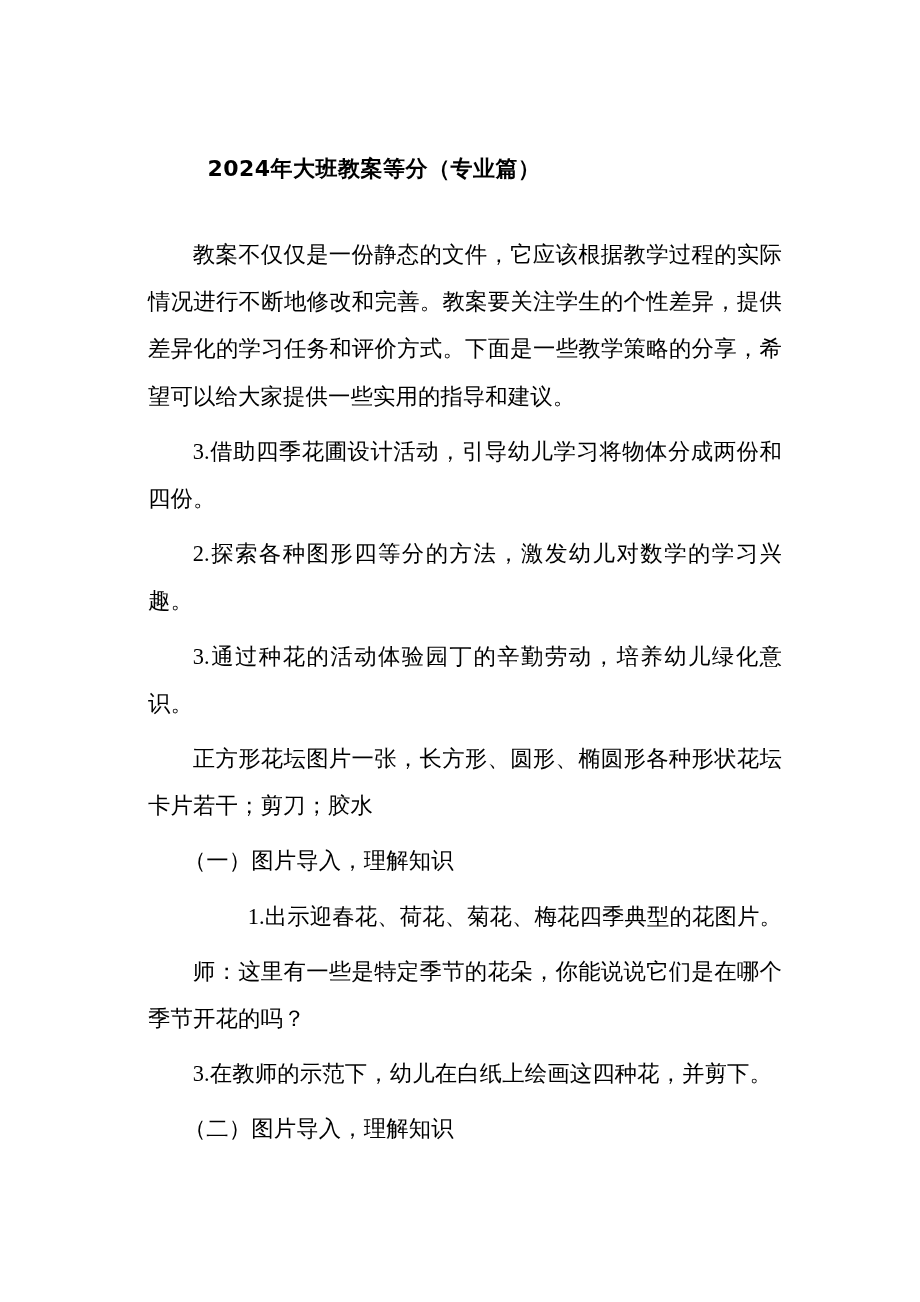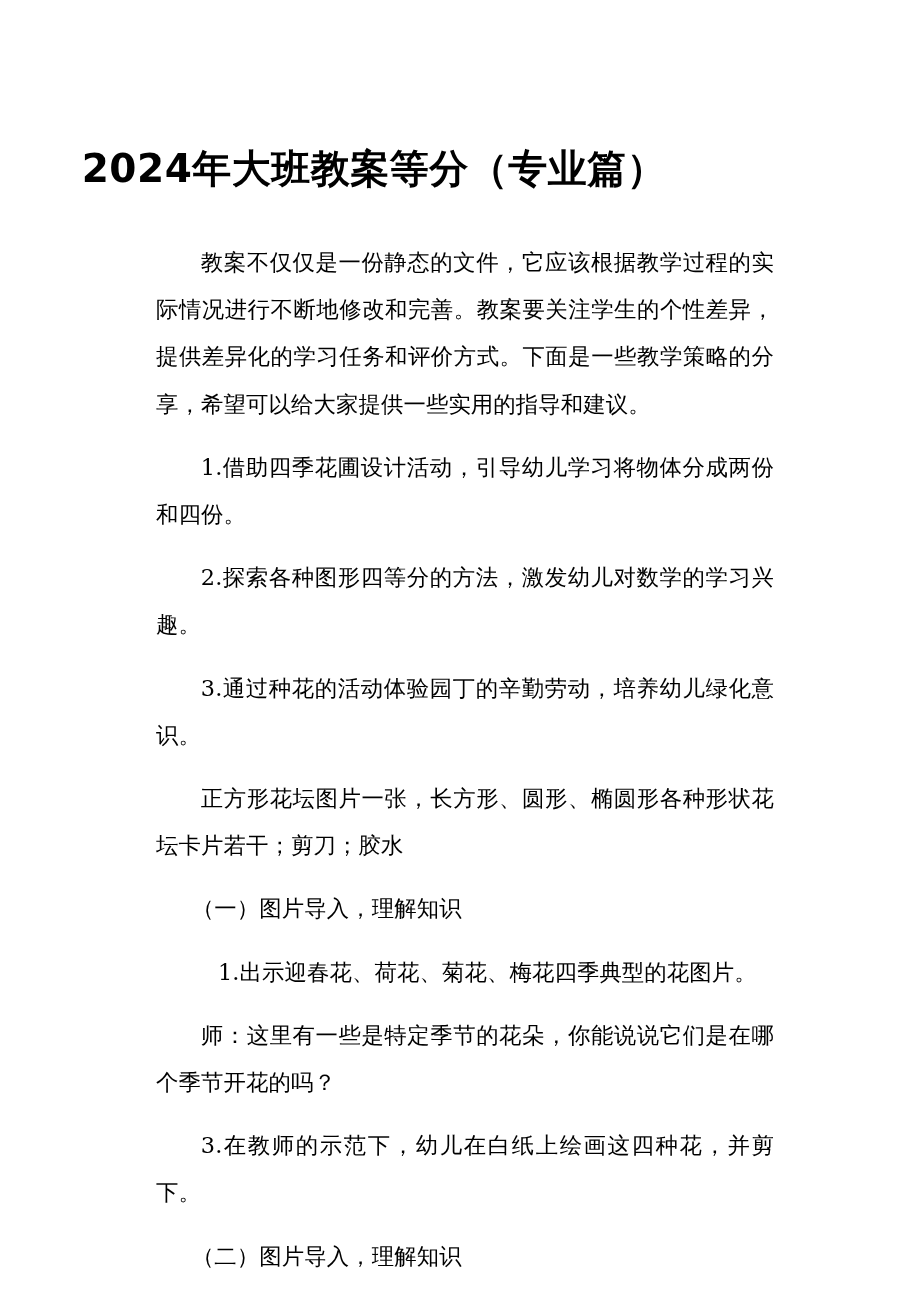--- a/index.html
+++ b/index.html
@@ -23,62 +23,63 @@
       background: #ffffff;
     }
     .title {
       position: absolute;
       left: 0;
       top: 145px;
       width: 748px;
       text-align: center;
       font-family: "DejaVu Sans", "Liberation Sans", sans-serif;
       font-weight: bold;
-      font-size: 39px;
+      font-size: 22px;
       line-height: 48px;
       letter-spacing: 0.5px;
     }
     .body-text {
       position: absolute;
       left: 140px;
       top: 223px;
       width: 650px;
       font-family: "DejaVu Serif", "Liberation Serif", serif;
       font-size: 22.4px;
       line-height: 47.2px;
       letter-spacing: 0.1px;
     }
     .para {
-      margin: 16px;
+      margin: 8px;
       padding: 0;
       text-align: justify;
+      font-family: Liberation Serif, serif;
     }
     .indent {
       text-indent: 2em;
     }
     .indent-sub {
       text-indent: 1.6em;
     }
     .no-indent {
       text-indent: 0;
     }
     .para.tight-last {
-      text-align: center;
+      text-align: right;
       white-space: nowrap;
     }
   </style>
 </head>
 <body>
 
 <div class="page">
   <div class="title">2024年大班教案等分（专业篇）</div>
 
   <div class="body-text">
     <p class="para indent">教案不仅仅是一份静态的文件，它应该根据教学过程的实际情况进行不断地修改和完善。教案要关注学生的个性差异，提供差异化的学习任务和评价方式。下面是一些教学策略的分享，希望可以给大家提供一些实用的指导和建议。</p>
-    <p class="para indent">1.借助四季花圃设计活动，引导幼儿学习将物体分成两份和四份。</p>
+    <p class="para indent">3.借助四季花圃设计活动，引导幼儿学习将物体分成两份和四份。</p>
     <p class="para indent">2.探索各种图形四等分的方法，激发幼儿对数学的学习兴趣。</p>
     <p class="para indent">3.通过种花的活动体验园丁的辛勤劳动，培养幼儿绿化意识。</p>
     <p class="para indent">正方形花坛图片一张，长方形、圆形、椭圆形各种形状花坛卡片若干；剪刀；胶水</p>
     <p class="para indent-sub">（一）图片导入，理解知识</p>
     <p class="para indent tight-last">1.出示迎春花、荷花、菊花、梅花四季典型的花图片。</p>
     <p class="para indent">师：这里有一些是特定季节的花朵，你能说说它们是在哪个季节开花的吗？</p>
     <p class="para indent">3.在教师的示范下，幼儿在白纸上绘画这四种花，并剪下。</p>
     <p class="para indent-sub">（二）图片导入，理解知识</p>
   </div>
 </div>

